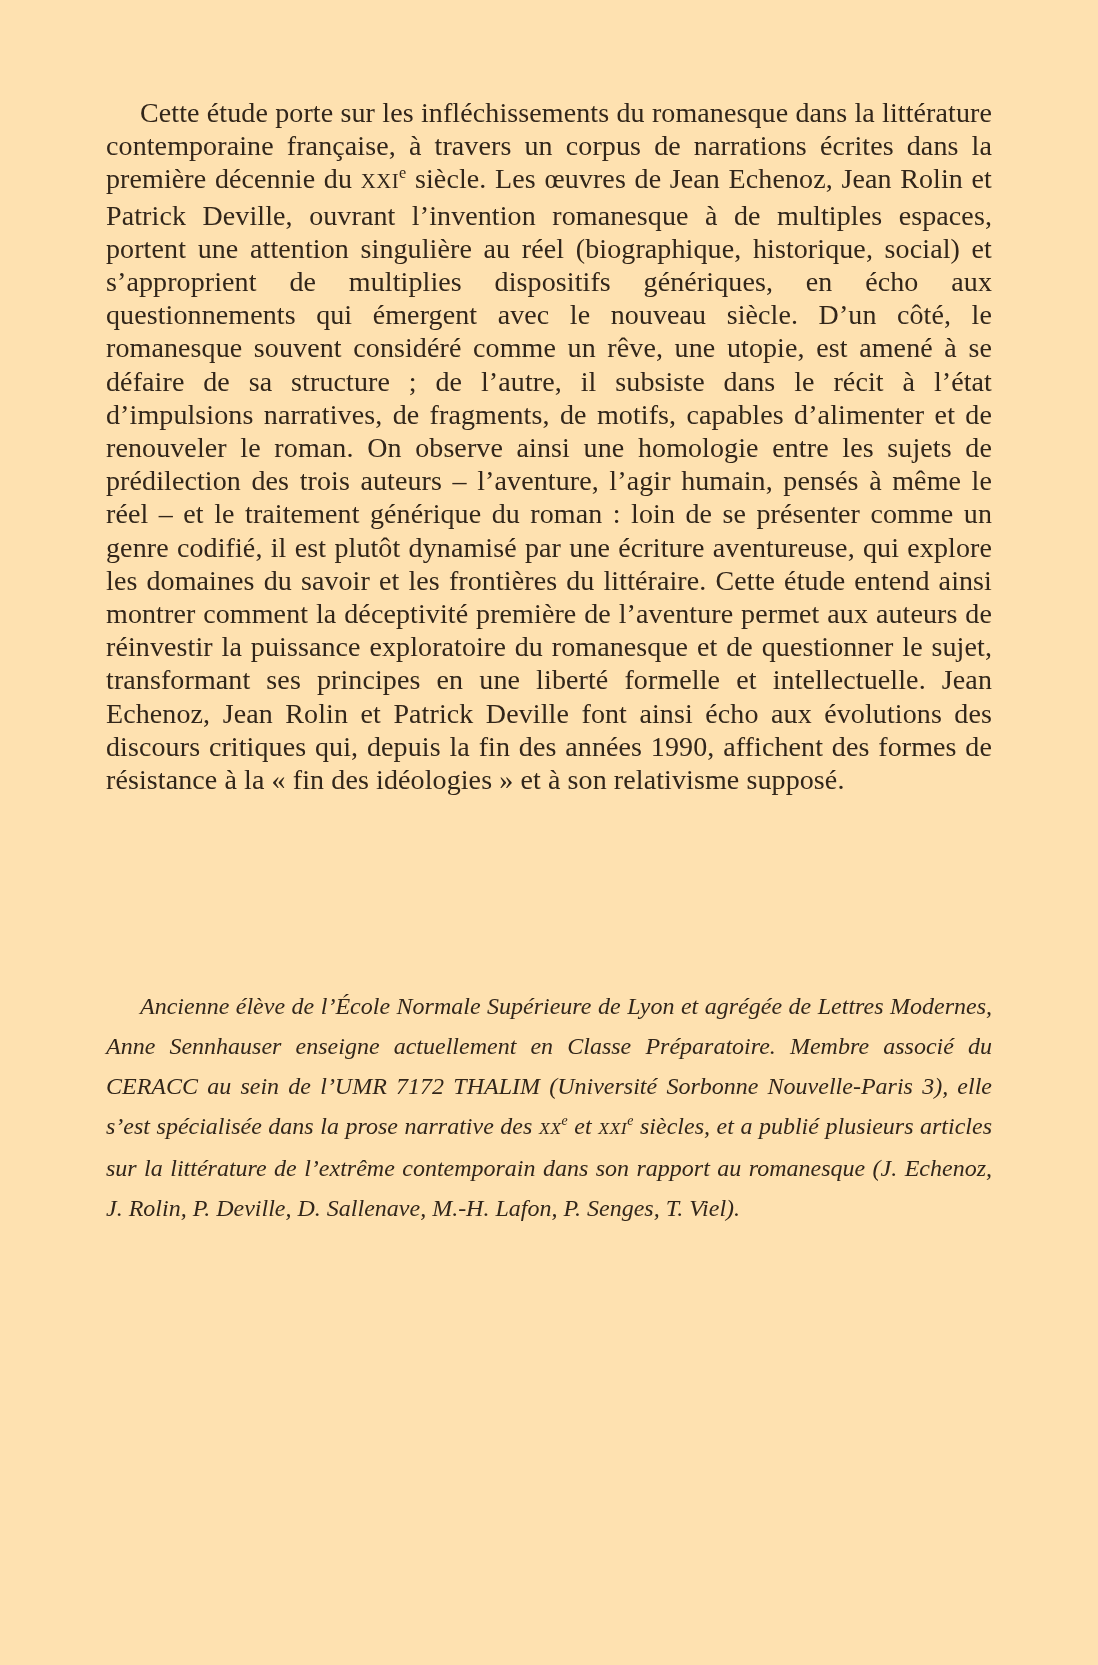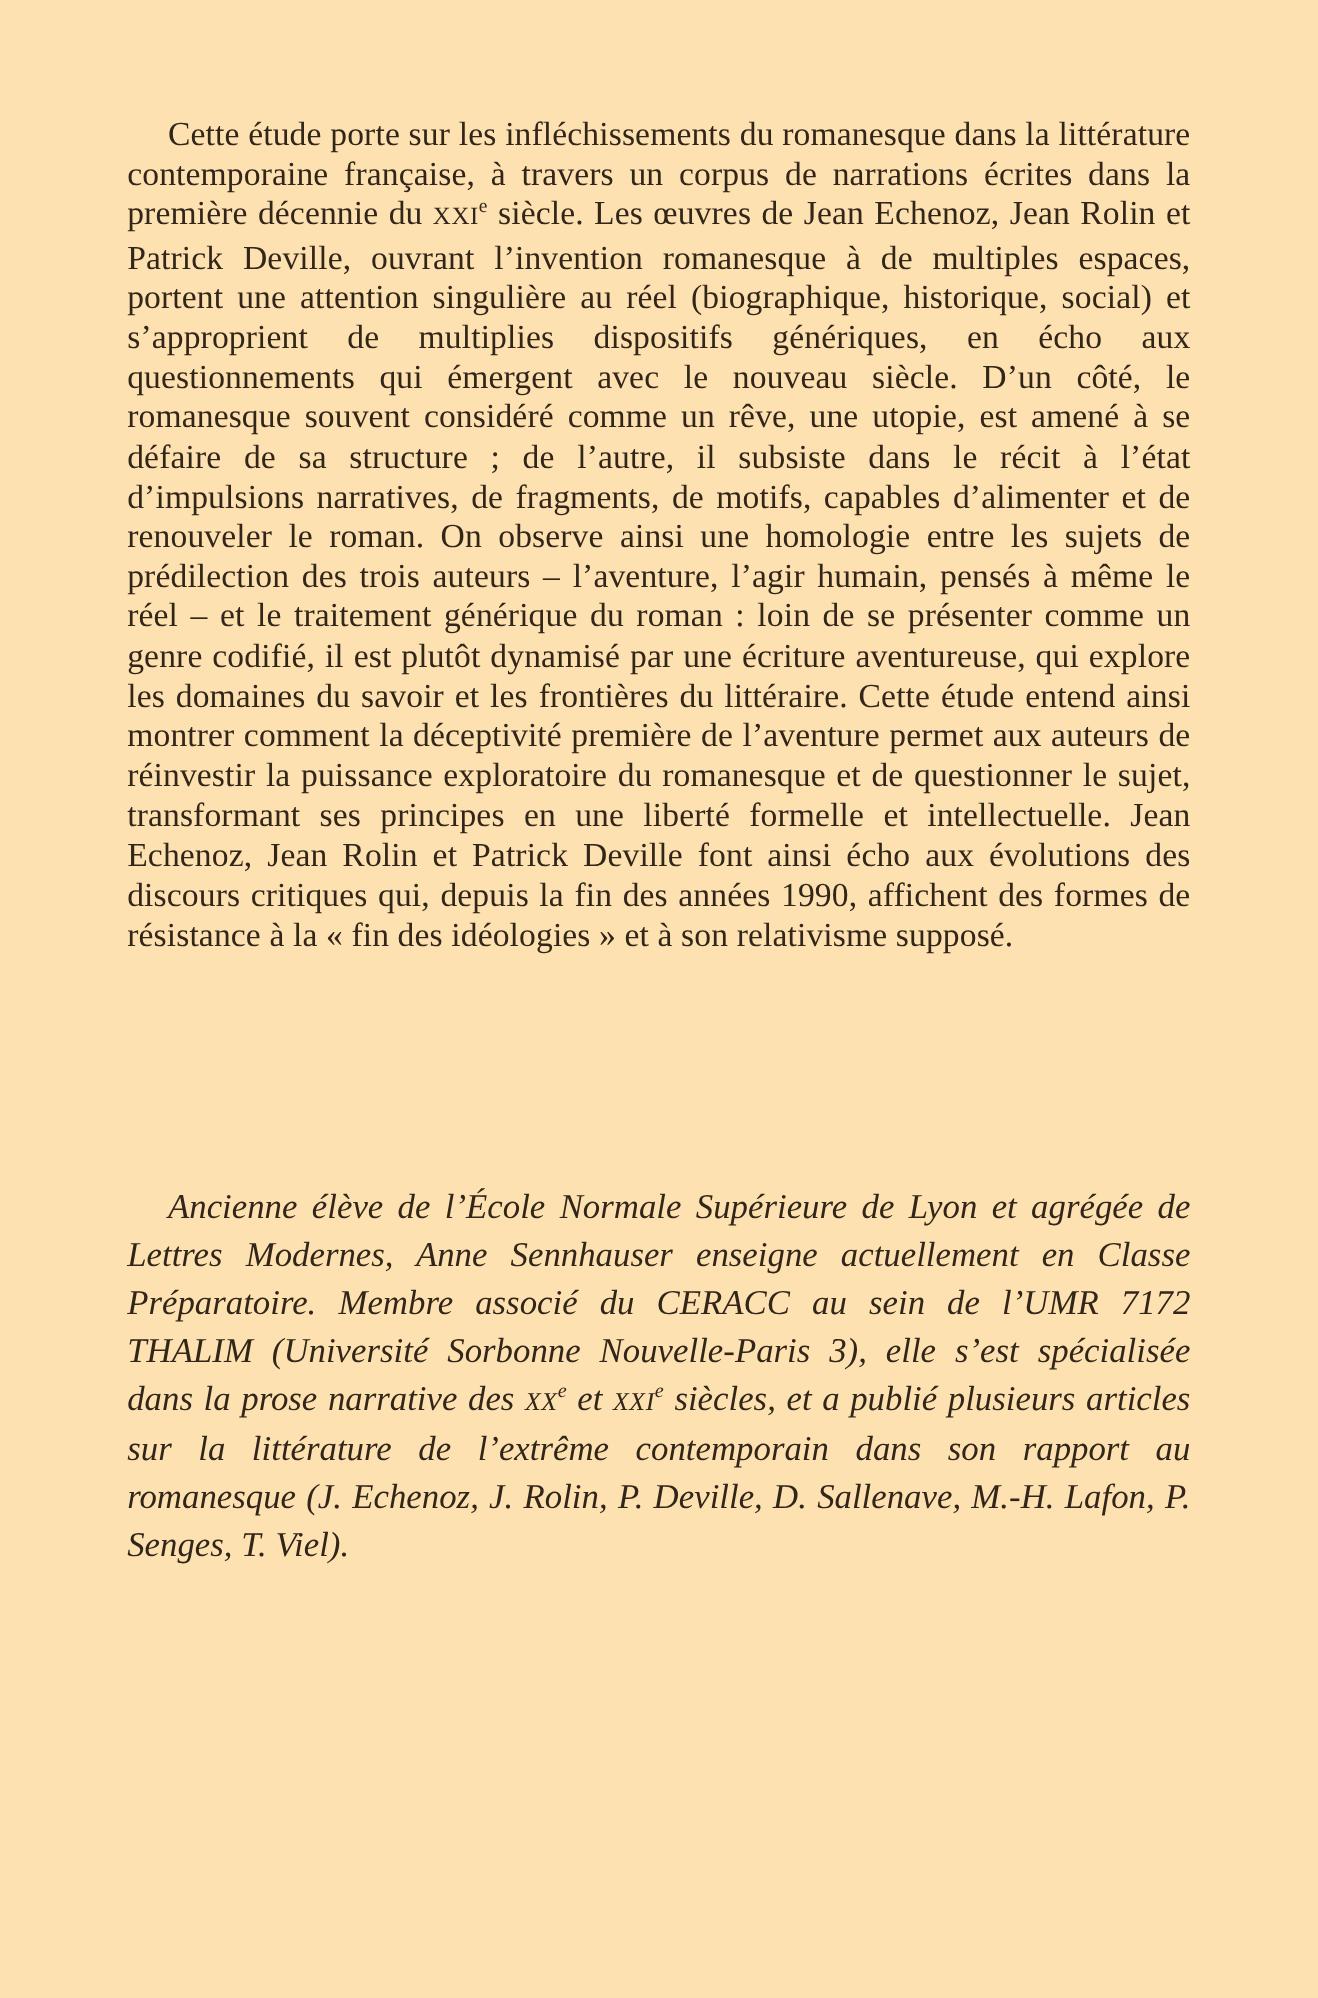--- a/index.html
+++ b/index.html
@@ -32,21 +32,21 @@
     text-indent: 34px;
     letter-spacing: 0.1px;
     hyphens: none;
   }
   .bio {
     position: absolute;
     left: 106px;
     top: 986px;
     width: 886px;
     margin: 0;
-    font-size: 29px;
+    font-size: 24px;
     line-height: 40px;
     font-style: italic;
     text-align: justify;
     text-indent: 34px;
     hyphens: none;
   }
   .caps   { font-size: 0.74em; letter-spacing: 0.5px; }
   .sup    { font-size: 0.58em; vertical-align: super; line-height: 0; }
   .series {
     position: absolute;

